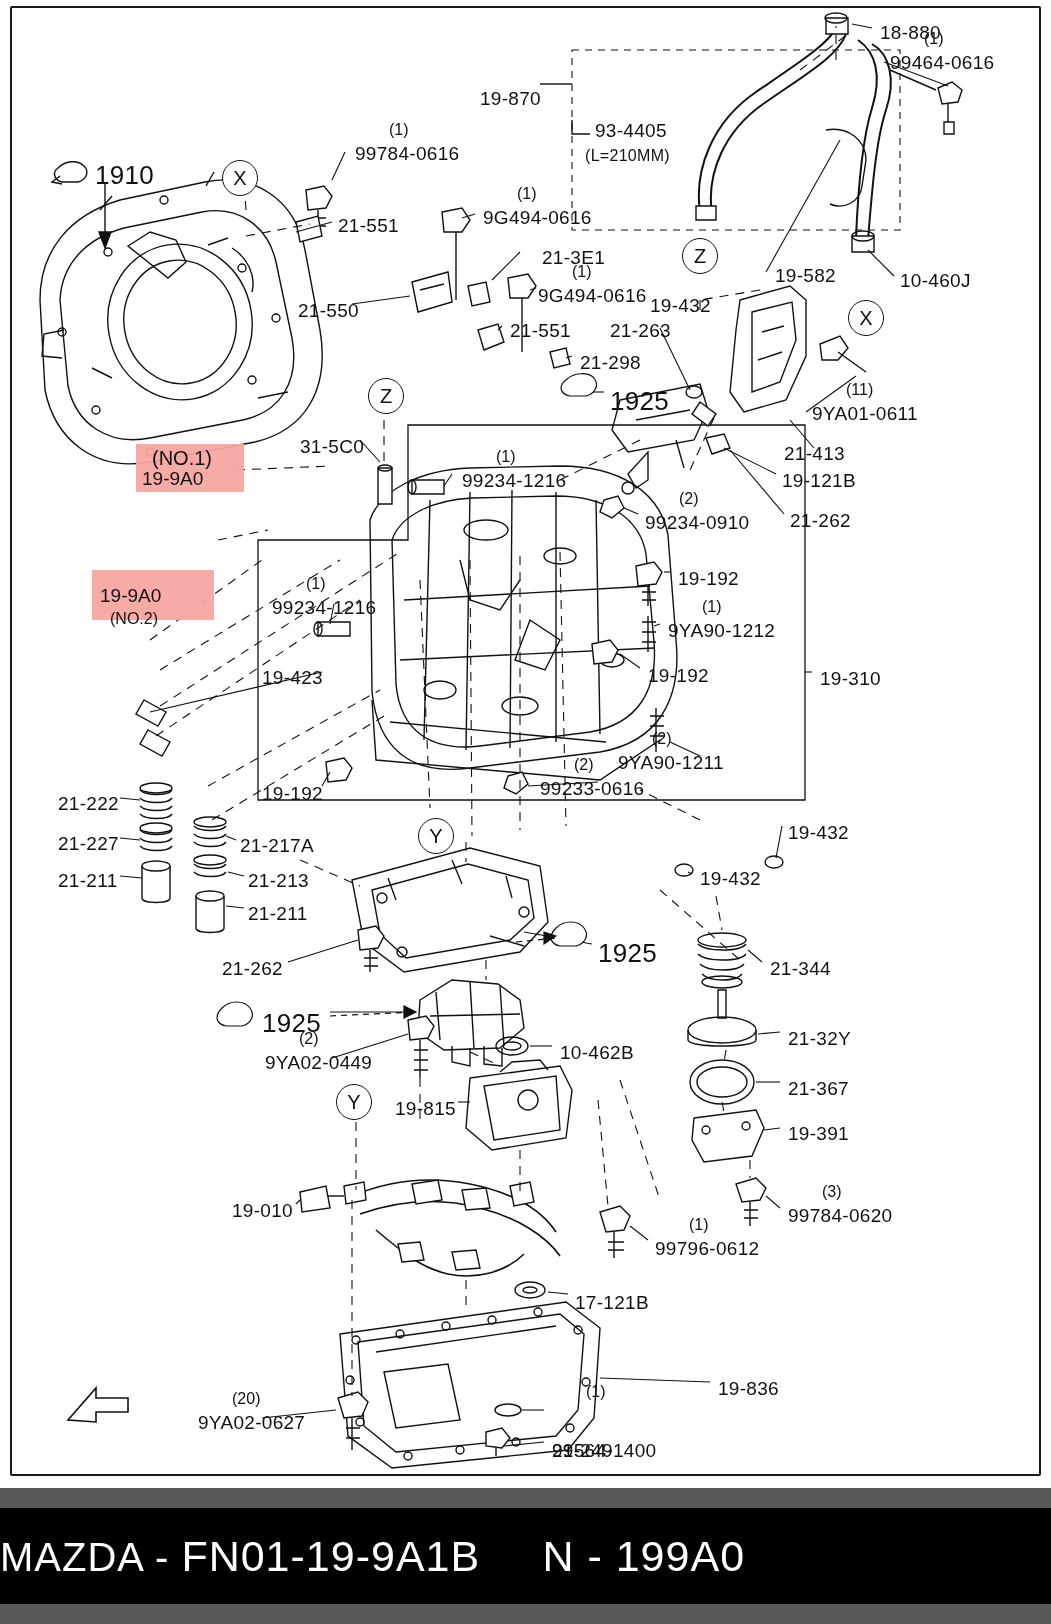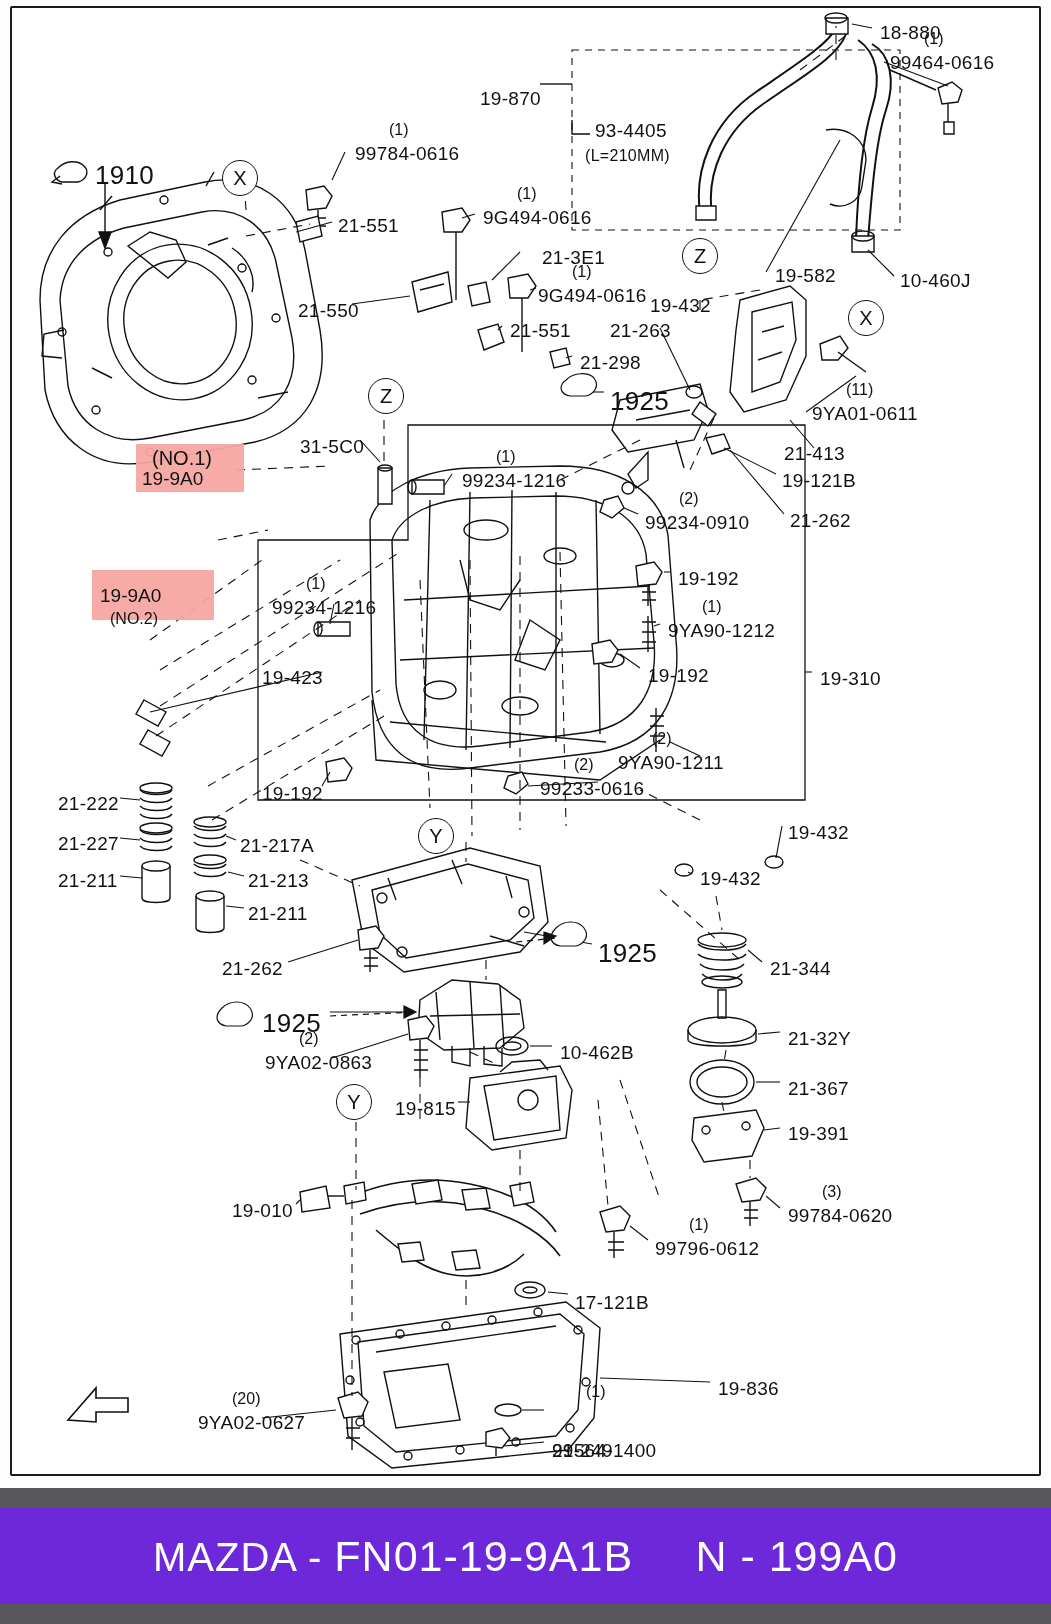--- a/index.html
+++ b/index.html
@@ -96,24 +96,23 @@
     top: 1488px;
     width: 1051px;
     height: 136px;
     background: #58585a;
   }
   .footer-inner {
     position: absolute;
     left: 0; top: 20px;
     width: 1051px;
     height: 96px;
-    background: #6d28d9;
+    background: #000000;
     display: flex;
     align-items: center;
-    justify-content: center;
   }
   .footer-text {
     color: #ffffff;
     font-size: 40px;
     letter-spacing: 1px;
     font-family: "Liberation Sans", sans-serif;
   }
   .footer-text .brand { font-size: 40px; }
   .footer-text .code { font-size: 43px; }
   .footer-text .sep { display: inline-block; width: 38px; }
@@ -622,21 +621,21 @@
         <div class="lbl" style="left: 700px; top: 868px;">19-432</div>
         <div class="lbl" style="left: 58px; top: 793px;">21-222</div>
         <div class="lbl" style="left: 58px; top: 833px; text-align: center;">21-227</div>
         <div class="lbl" style="left: 58px; top: 870px;">21-211</div>
         <div class="lbl" style="left: 240px; top: 835px;">21-217A</div>
         <div class="lbl" style="left: 248px; top: 870px;">21-213</div>
         <div class="lbl" style="left: 248px; top: 903px;">21-211</div>
         <div class="lbl" style="left: 222px; top: 958px;">21-262</div>
         <div class="lbl big" style="left: 598px; top: 938px;">1925</div>
         <div class="lbl big" style="left: 262px; top: 1008px;">1925</div>
-        <div class="lbl" style="left: 265px; top: 1052px;">9YA02-0863</div>
+        <div class="lbl" style="left: 265px; top: 1052px;">9YA02-0449</div>
         <div class="qty" style="left: 299px; top: 1030px;">(2)</div>
         <div class="lbl" style="left: 560px; top: 1042px;">10-462B</div>
         <div class="lbl" style="left: 395px; top: 1098px;">19-815</div>
         <div class="lbl" style="left: 232px; top: 1200px;">19-010</div>
         <div class="lbl" style="left: 655px; top: 1238px; text-align: center;">99796-0612</div>
         <div class="qty" style="left: 689px; top: 1216px;">(1)</div>
         <div class="lbl" style="left: 575px; top: 1292px;">17-121B</div>
         <div class="lbl" style="left: 770px; top: 958px;">21-344</div>
         <div class="lbl" style="left: 788px; top: 1028px;">21-32Y</div>
         <div class="lbl" style="left: 788px; top: 1078px;">21-367</div>

